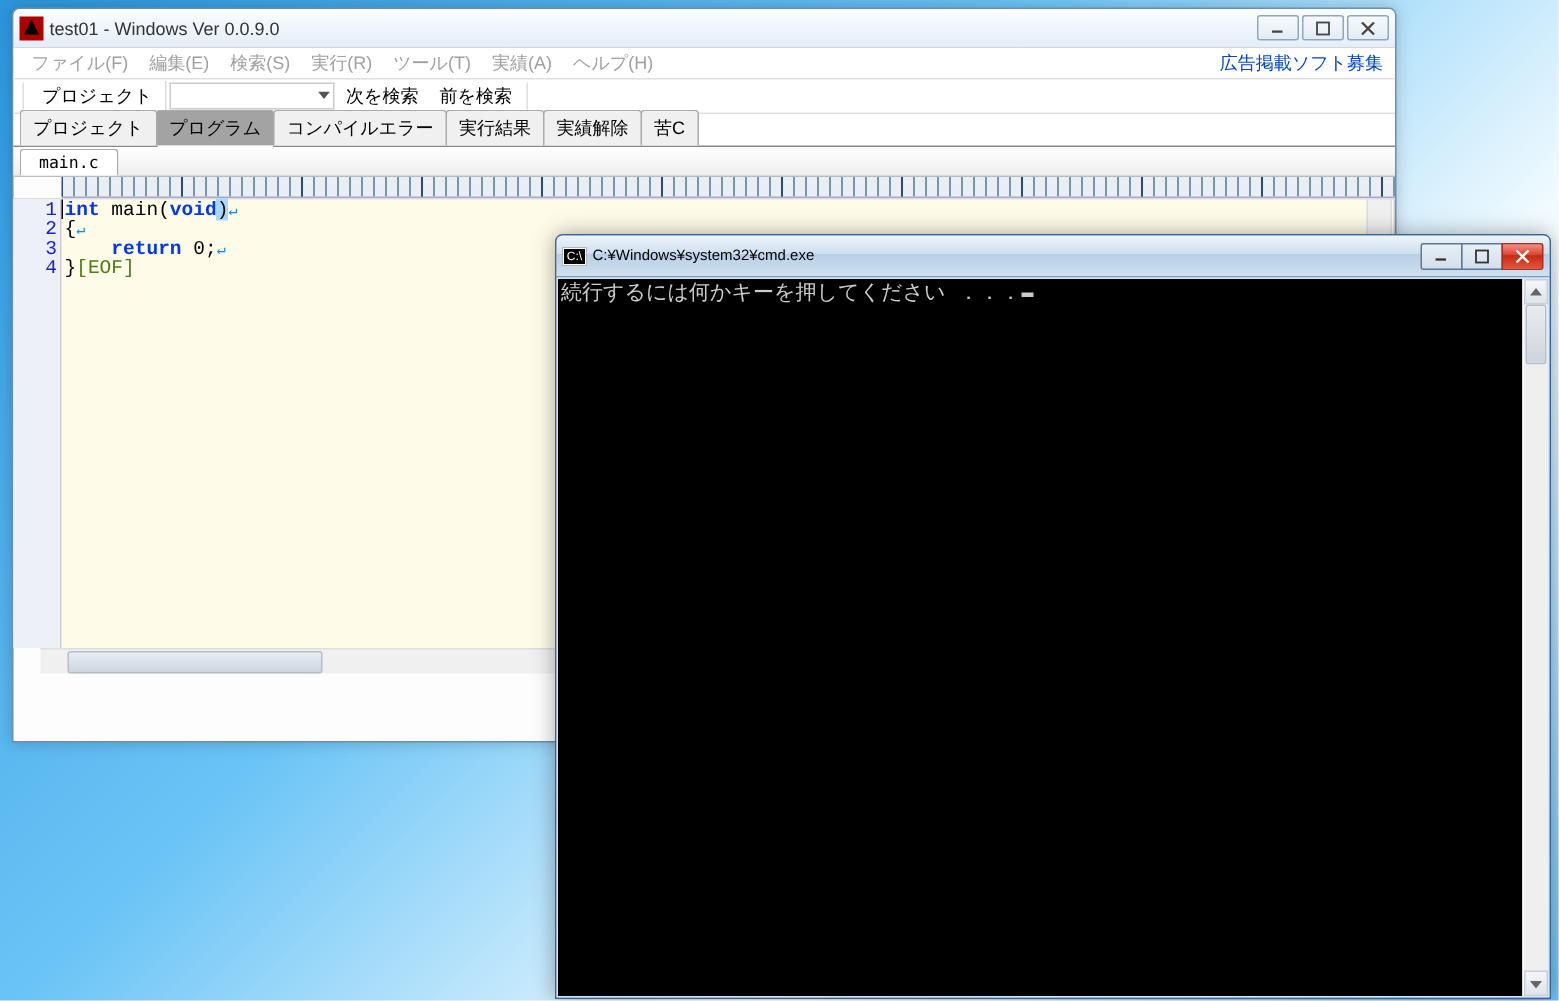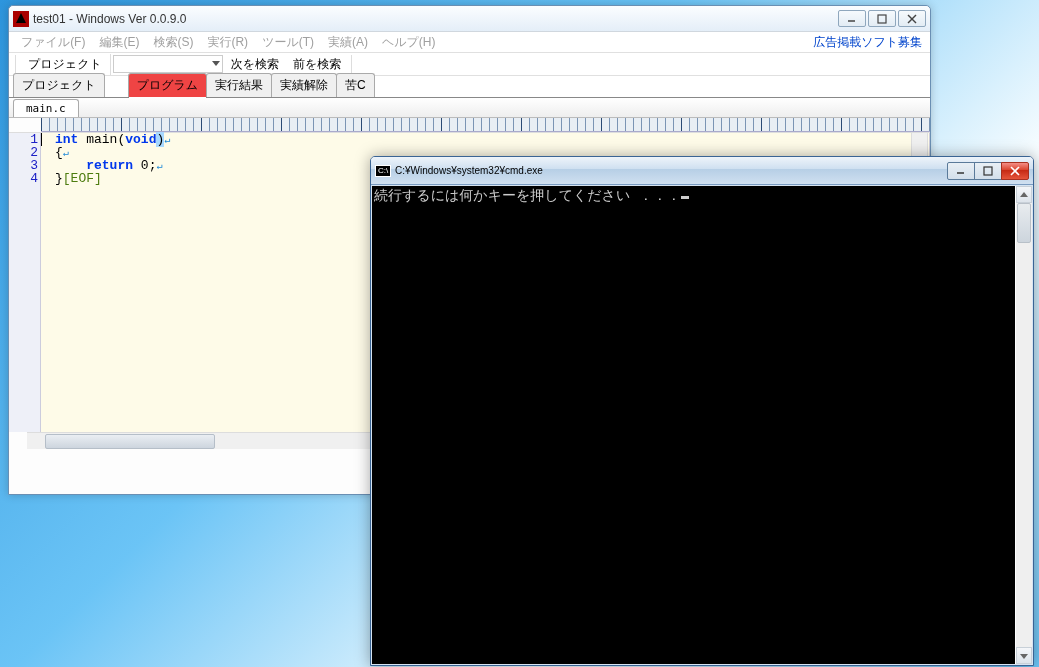--- a/index.html
+++ b/index.html
@@ -127,24 +127,23 @@
     padding: 3px 8px;
     border: 1px solid #aaa;
     border-bottom: none;
     background: #f0f0f0;
     border-radius: 3px 3px 0 0;
     margin-right: -1px;
     font-size: 12px;
     cursor: pointer;
   }
   .ide-tab.active {
-    background: #ef4444;
+    background: #a3a3a3;
     position: relative;
     z-index: 2;
-    margin-left: 24px;
   }
   .ide-tab.active::after {
     content: "";
     position: absolute;
     left: 0; right: 0; bottom: -1px;
     height: 1px;
     background: #fff;
   }
 
   .file-tabs {
@@ -202,21 +201,21 @@
     padding-right: 2px;
     color: #1c20c6;
   }
   .gutter div { height: 13px; }
   .code {
     flex: 1;
     padding-left: 2px;
     position: relative;
     border-right: 1px solid #ccd;
   }
-  .code .line { height: 13px; white-space: pre; margin-left: 12px; }
+  .code .line { height: 13px; white-space: pre; }
   .kw { color: #0037ec; font-weight: bold; }
   .fn { color: #000; }
   .normal { color: #000; }
   .paren-hl { background: #a7d8ff; }
   .eol { color: #1c88d8; font-size: 10px; }
   .eof { color: #4d7c0f; }
 
   .caret-mark {
     position: absolute;
     left: 0; top: 0;
@@ -400,20 +399,21 @@
         </svg>
     </div>
     <span class="toolbar-btn">次を検索</span>
     <span class="toolbar-btn">前を検索</span>
     <span class="toolbar-sep"></span>
   </div>
 
   <div class="ide-tabs">
     <div class="ide-tab">プロジェクト</div>
     <div class="ide-tab active">プログラム</div>
+    <div class="ide-tab">コンパイルエラー</div>
     <div class="ide-tab">実行結果</div>
     <div class="ide-tab">実績解除</div>
     <div class="ide-tab">苦C</div>
   </div>
 
   <div class="file-tabs">
     <div class="file-tab">main.c</div>
   </div>
 
   <div class="ruler"></div>

